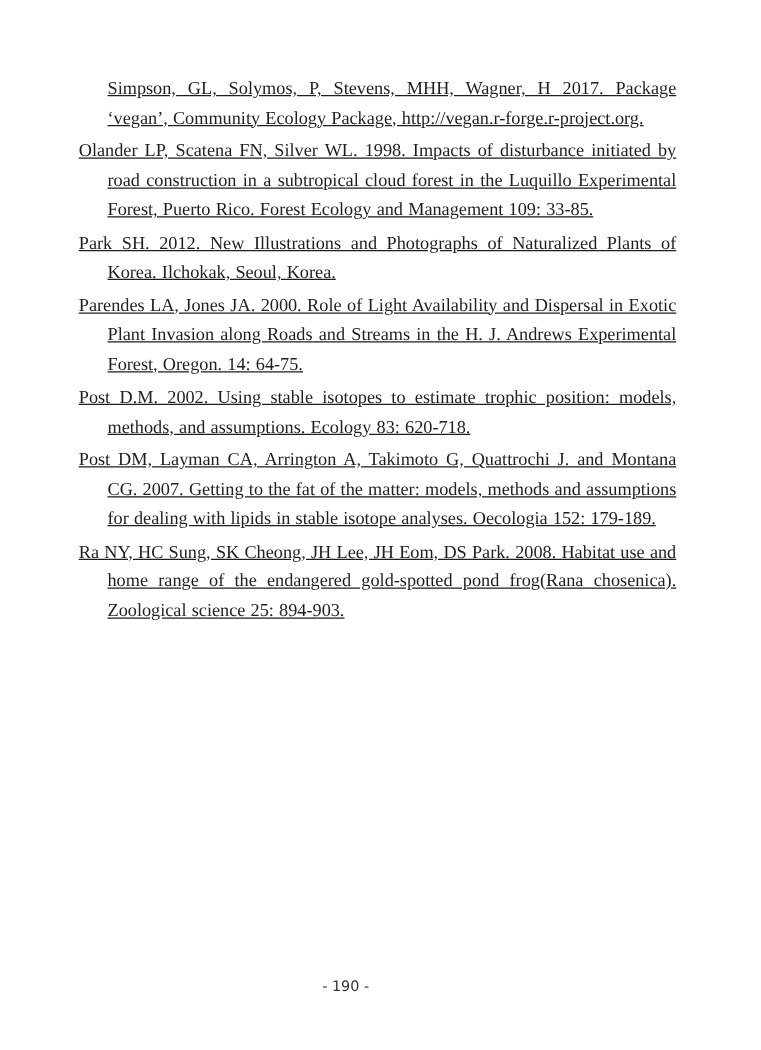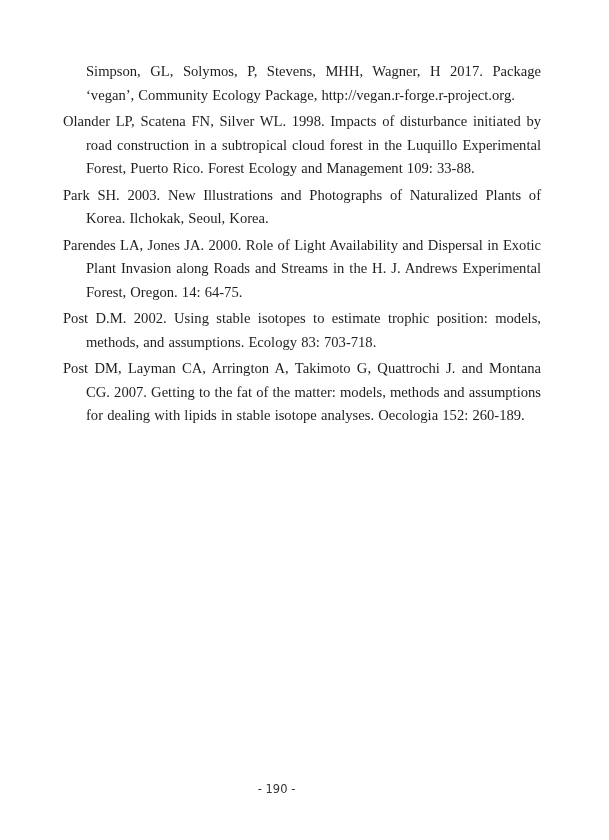--- a/index.html
+++ b/index.html
@@ -24,40 +24,42 @@
     .ref {
       font-family: "Liberation Serif", "DejaVu Serif", serif;
       font-size: 14.6px;
       line-height: 23.5px;
       text-align: justify;
       text-align-last: left;
       padding-left: 23px;
       text-indent: -23px;
       margin: 0 0 3px 0;
       word-spacing: 0.5px;
+      text-decoration: underline;
     }
     .ref.cont {
       text-indent: 0;
     }
     .footer {
       position: absolute;
       left: 0;
       width: 553px;
       top: 782px;
       text-align: center;
       font-family: "DejaVu Sans", "Liberation Sans", sans-serif;
       font-size: 11.5px;
       color: #333333;
     }
   </style>
 </head>
 <body>
 
 <div class="page">
   <p class="ref cont">Simpson, GL, Solymos, P, Stevens, MHH, Wagner, H 2017. Package ‘vegan’, Community Ecology Package, http://vegan.r-forge.r-project.org.</p>
-  <p class="ref">Olander LP, Scatena FN, Silver WL. 1998. Impacts of disturbance initiated by road construction in a subtropical cloud forest in the Luquillo Experimental Forest, Puerto Rico. Forest Ecology and Management 109: 33-88.</p>
-  <p class="ref">Park SH. 2003. New Illustrations and Photographs of Naturalized Plants of Korea. Ilchokak, Seoul, Korea.</p>
+  <p class="ref">Olander LP, Scatena FN, Silver WL. 1998. Impacts of disturbance initiated by road construction in a subtropical cloud forest in the Luquillo Experimental Forest, Puerto Rico. Forest Ecology and Management 109: 33-85.</p>
+  <p class="ref">Park SH. 2012. New Illustrations and Photographs of Naturalized Plants of Korea. Ilchokak, Seoul, Korea.</p>
   <p class="ref">Parendes LA, Jones JA. 2000. Role of Light Availability and Dispersal in Exotic Plant Invasion along Roads and Streams in the H. J. Andrews Experimental Forest, Oregon. 14: 64-75.</p>
-  <p class="ref">Post D.M. 2002. Using stable isotopes to estimate trophic position: models, methods, and assumptions. Ecology 83: 703-718.</p>
-  <p class="ref">Post DM, Layman CA, Arrington A, Takimoto G, Quattrochi J. and Montana CG. 2007. Getting to the fat of the matter: models, methods and assumptions for dealing with lipids in stable isotope analyses. Oecologia 152: 260-189.</p>
+  <p class="ref">Post D.M. 2002. Using stable isotopes to estimate trophic position: models, methods, and assumptions. Ecology 83: 620-718.</p>
+  <p class="ref">Post DM, Layman CA, Arrington A, Takimoto G, Quattrochi J. and Montana CG. 2007. Getting to the fat of the matter: models, methods and assumptions for dealing with lipids in stable isotope analyses. Oecologia 152: 179-189.</p>
+  <p class="ref">Ra NY, HC Sung, SK Cheong, JH Lee, JH Eom, DS Park. 2008. Habitat use and home range of the endangered gold-spotted pond frog(Rana chosenica). Zoological science 25: 894-903.</p>
 </div>
 
 <div class="footer">- 190 -</div>
 
 </body></html>

